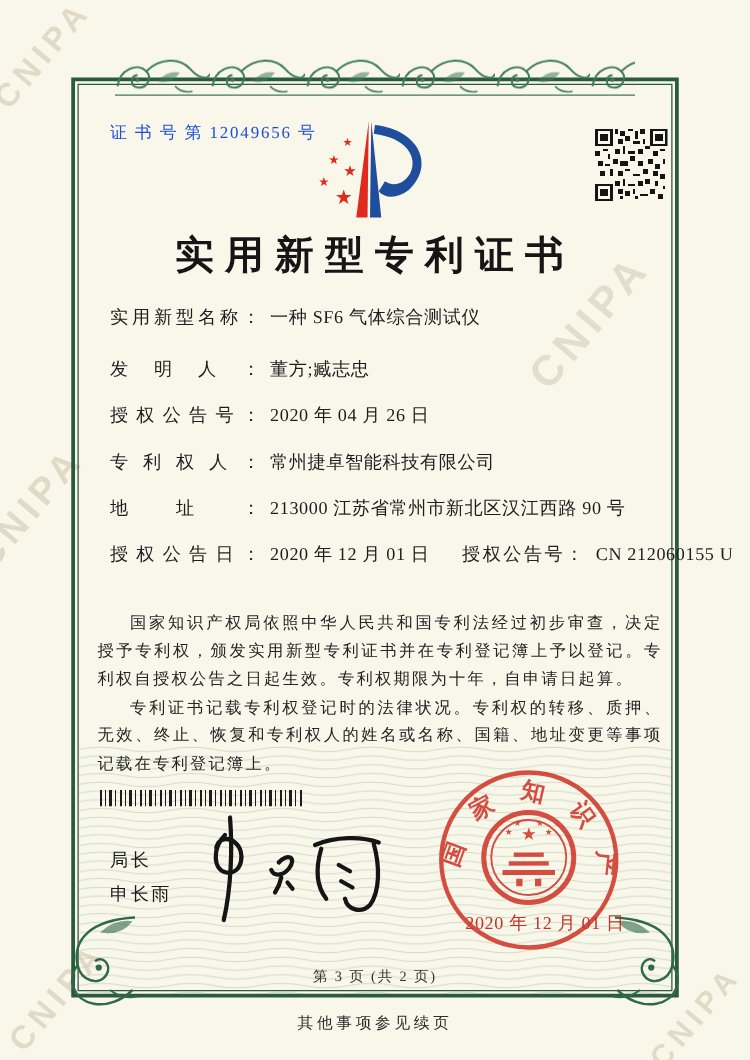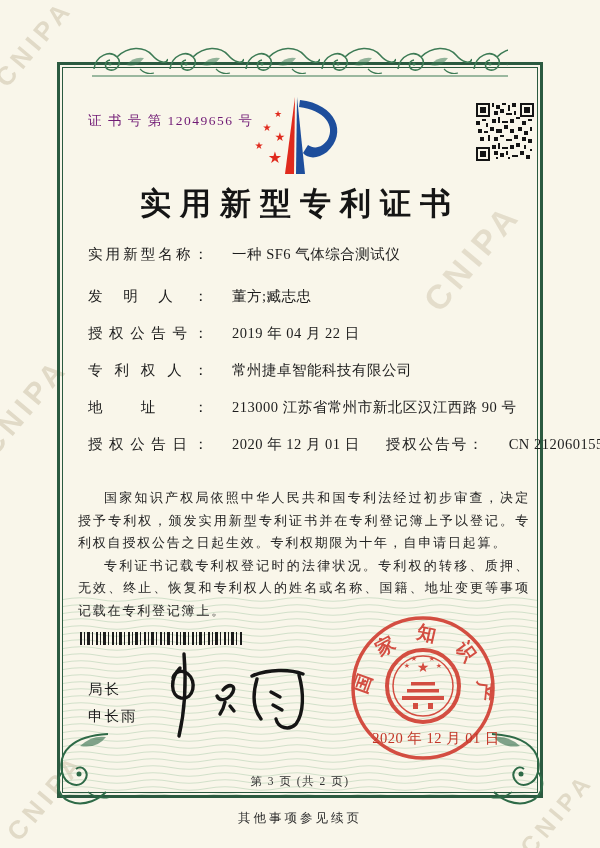--- a/index.html
+++ b/index.html
@@ -25,38 +25,38 @@
     position:absolute;left:57px;top:62px;width:480px;height:730px;
     border:3px solid #2b5a40;z-index:2;pointer-events:none;
   }
   .cert-border::after{
     content:"";position:absolute;inset:2px;border:1px solid #2b5a40;
   }
   .ornament{position:absolute;z-index:3;pointer-events:none;}
   .waves{position:absolute;left:63px;top:596px;z-index:1;pointer-events:none;}
   
   .cert-no{
-    position:absolute;left:88px;top:112px;font-size:13.5px;letter-spacing:1.5px;
-    color:#701a75;z-index:4;
+    position:absolute;left:88px;top:97px;font-size:13.5px;letter-spacing:1.5px;
+    color:#1d4ed8;z-index:4;
   }
   .logo{position:absolute;left:248px;top:95px;z-index:4;}
   .qr{position:absolute;left:476px;top:103px;z-index:4;}
   .title{
     position:absolute;left:0;top:183px;width:600px;text-align:center;
     font-size:31px;font-weight:700;letter-spacing:9px;color:#151515;z-index:4;
   }
   
   .fields{position:absolute;left:88px;top:243px;width:440px;z-index:4;}
   .frow{margin-bottom:15px;font-size:14.5px;line-height:22px;white-space:nowrap;}
   .frow.first{margin-bottom:20px;}
   .flabel{
     display:inline-block;width:120px;text-align:justify;text-align-last:justify;
     color:#1d1d1d;vertical-align:top;
   }
-  .fvalue{margin-left:24px;color:#1d1d1d;letter-spacing:.5px;}
+  .fvalue{margin-left:8px;color:#1d1d1d;letter-spacing:.5px;}
   .grant-row{display:flex;font-size:14.5px;line-height:22px;white-space:nowrap;}
   .grant-g2{margin-left:26px;}
   .glabel2{letter-spacing:2px;}
   
   .body-text{
     position:absolute;left:78px;top:487px;width:452px;z-index:4;
     font-size:13px;line-height:22.5px;letter-spacing:1.8px;text-align:justify;
     color:#242424;
   }
   .body-text p{margin:0;text-indent:2em;}
@@ -231,21 +231,21 @@
   <div class="title">实用新型专利证书</div>
 
   <div class="fields">
     <div class="frow first">
       <span class="flabel">实用新型名称：</span><span class="fvalue">一种 SF6 气体综合测试仪</span>
     </div>
     <div class="frow">
       <span class="flabel">发明人：</span><span class="fvalue">董方;臧志忠</span>
     </div>
     <div class="frow">
-      <span class="flabel">授权公告号：</span><span class="fvalue">2019 年 04 月 22 日</span>
+      <span class="flabel">授权公告号：</span><span class="fvalue">2020 年 04 月 26 日</span>
     </div>
     <div class="frow">
       <span class="flabel">专利权人：</span><span class="fvalue">常州捷卓智能科技有限公司</span>
     </div>
     <div class="frow">
       <span class="flabel">地址：</span><span class="fvalue">213000 江苏省常州市新北区汉江西路 90 号</span>
     </div>
     <div class="grant-row">
       <div>
         <span class="flabel">授权公告日：</span><span class="fvalue">2020 年 12 月 01 日</span>

